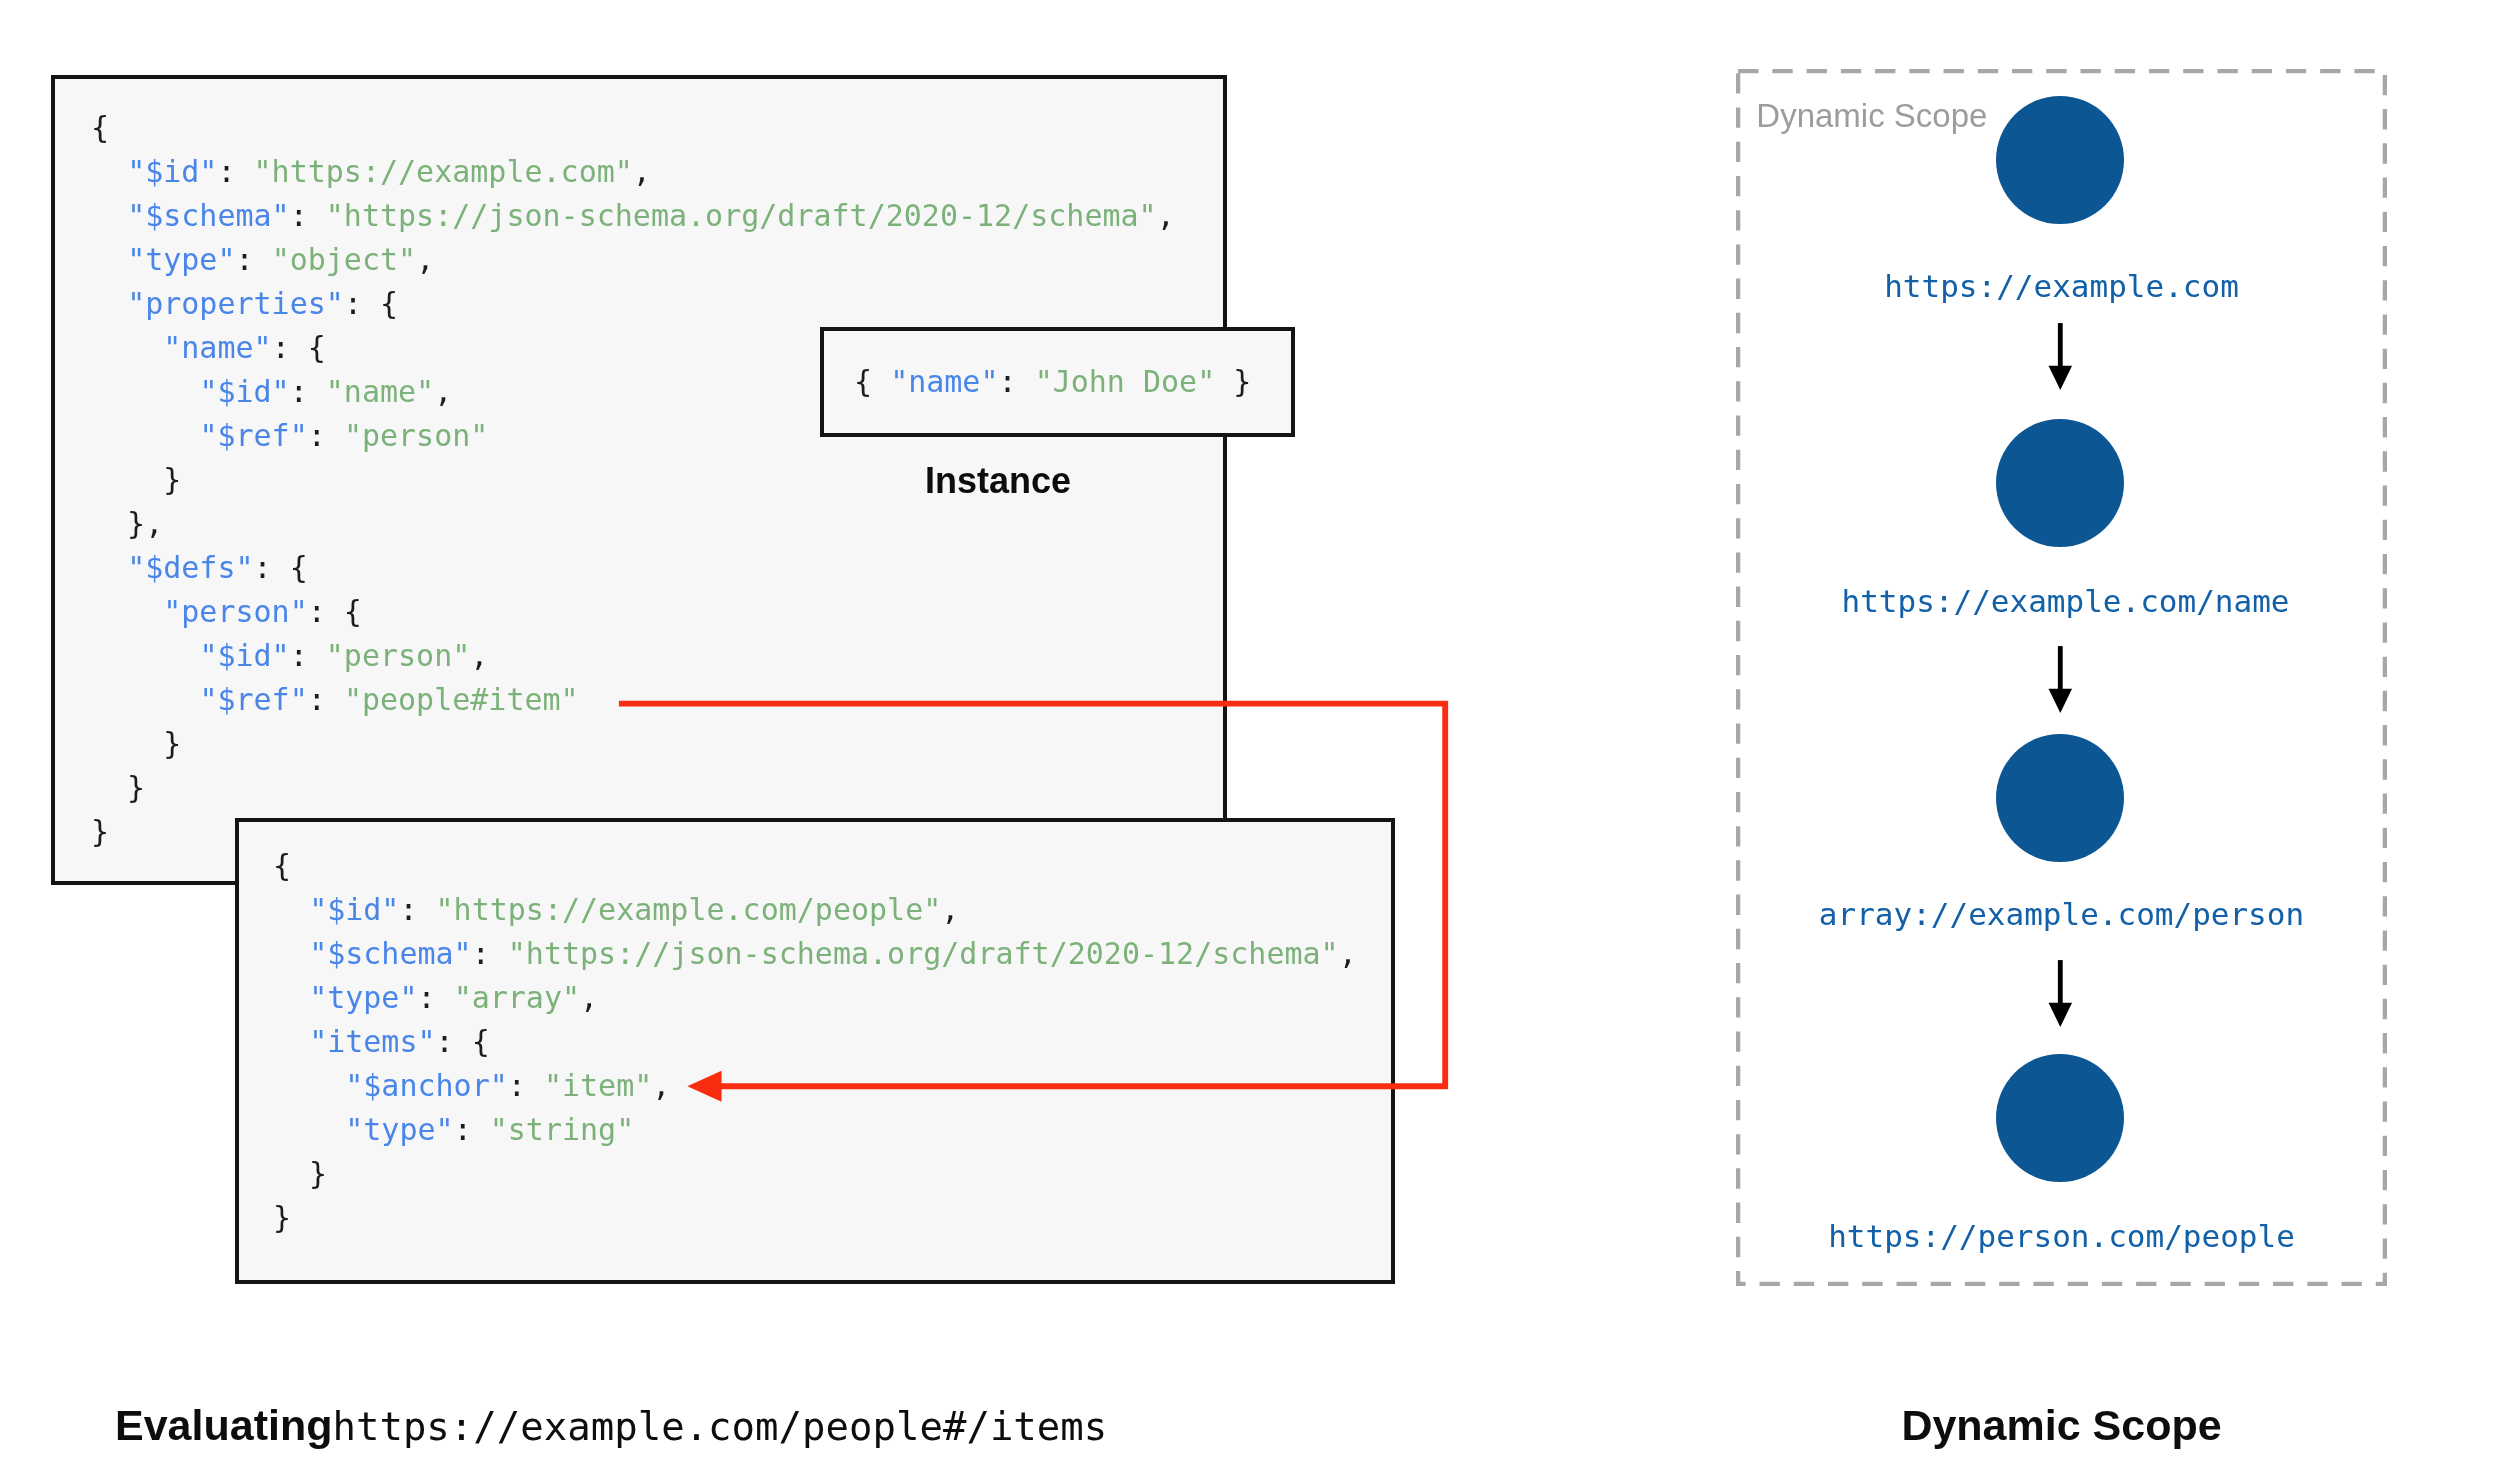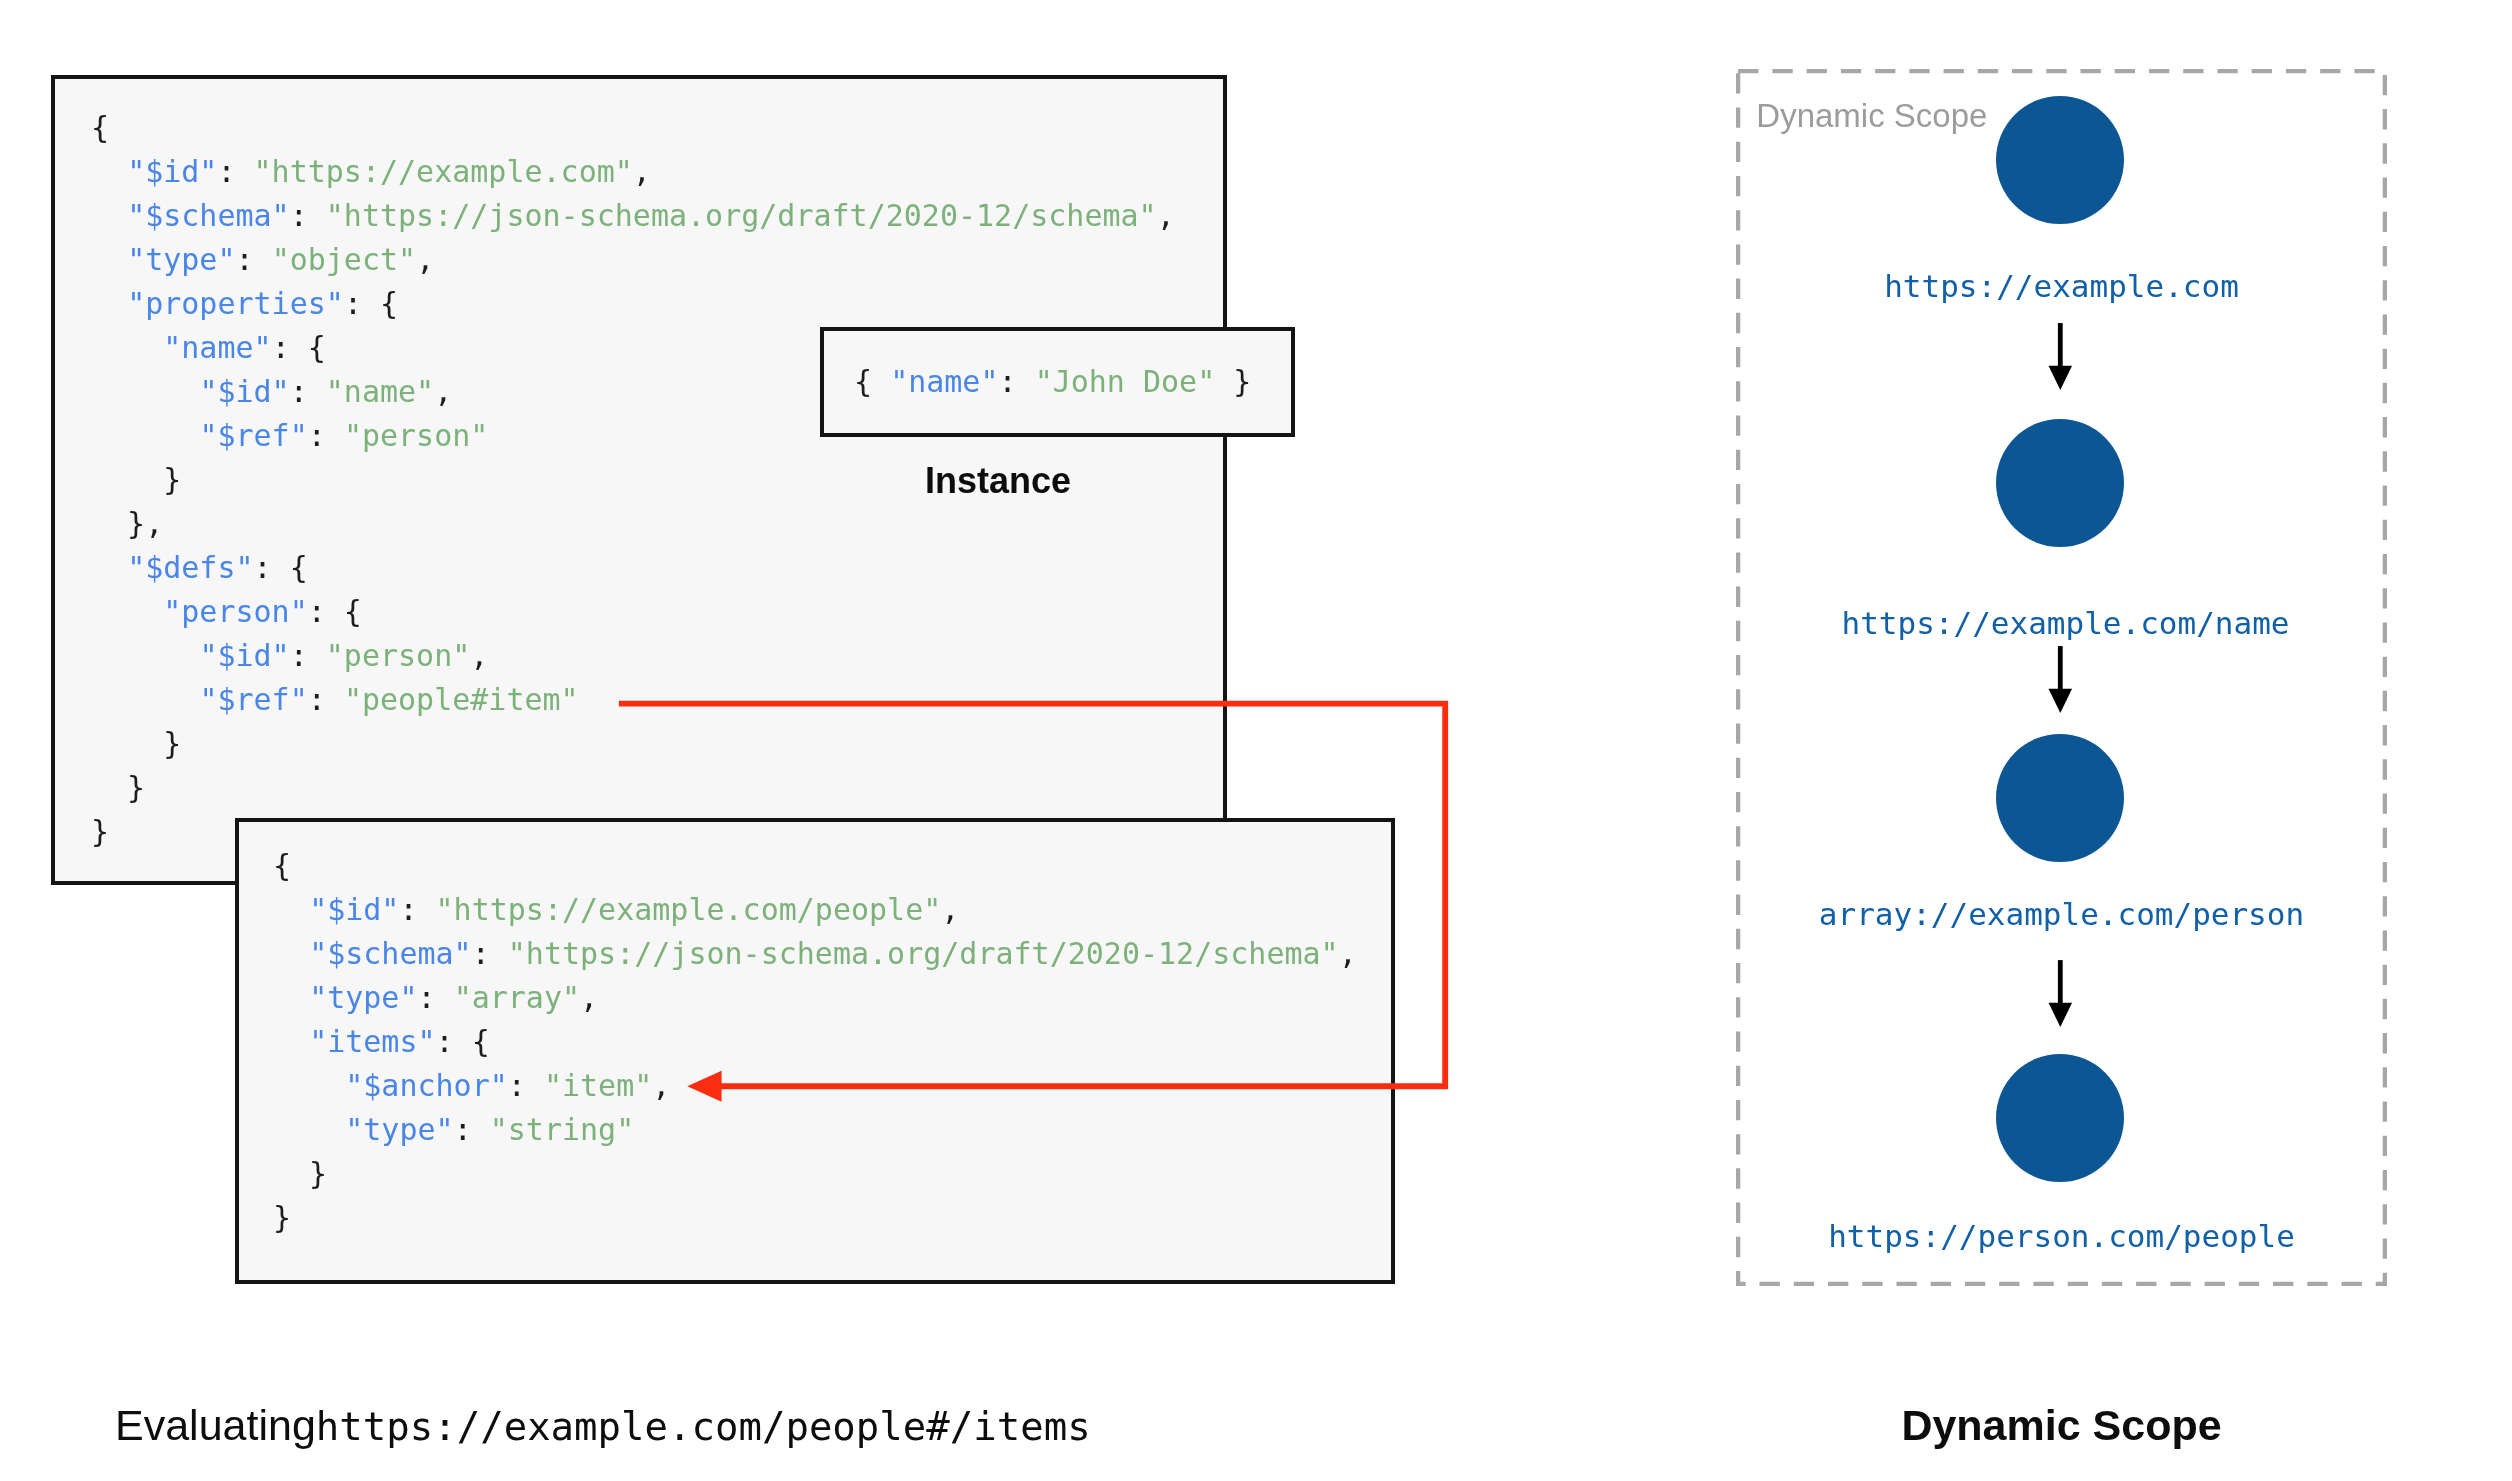--- a/index.html
+++ b/index.html
@@ -32,21 +32,21 @@
   #scope-box{position:absolute;left:1736px;top:69px;width:651px;height:1217px;z-index:1}
   #scope-border{position:absolute;left:0;top:0;width:100%;height:100%}
   #scope-title{position:absolute;left:20.3px;top:28px;font-size:33px;line-height:38px;color:var(--muted)}
   .scope-circle{position:absolute;left:260px;width:128px;height:128px;border-radius:50%;background:var(--circle)}
   .scope-url{position:absolute;left:0;width:651px;text-align:center;
     font-family:"DejaVu Sans Mono",monospace;font-size:31px;line-height:38px;color:var(--scopeurl)}
   .down-arrow{position:absolute;left:312px;width:24.6px;height:67px}
 
   .caption{position:absolute;top:1399px;line-height:53px;white-space:nowrap}
   #caption-left{left:115px;display:flex;align-items:baseline}
-  #caption-left .cap-bold{font-weight:normal;font-size:43px;color:#0d0d0d}
+  #caption-left .cap-bold{font-weight:bold;font-size:43px;color:#0d0d0d}
   #caption-left .cap-mono{font-family:"DejaVu Sans Mono",monospace;font-size:39px;color:#0d0d0d;}
   #caption-right{left:1736px;width:651px;text-align:center;font-weight:bold;font-size:43px;color:#0d0d0d}
 </style>
 </head>
 <body>
 
 <div id="box1" class="panel">
   <div class="code"><div class="code-line"><span class="tok-p">{</span></div><div class="code-line"><span class="tok-p">  </span><span class="tok-k">"$id"</span><span class="tok-p">: </span><span class="tok-s">"https://example.com"</span><span class="tok-p">,</span></div><div class="code-line"><span class="tok-p">  </span><span class="tok-k">"$schema"</span><span class="tok-p">: </span><span class="tok-s">"https://json-schema.org/draft/2020-12/schema"</span><span class="tok-p">,</span></div><div class="code-line"><span class="tok-p">  </span><span class="tok-k">"type"</span><span class="tok-p">: </span><span class="tok-s">"object"</span><span class="tok-p">,</span></div><div class="code-line"><span class="tok-p">  </span><span class="tok-k">"properties"</span><span class="tok-p">: {</span></div><div class="code-line"><span class="tok-p">    </span><span class="tok-k">"name"</span><span class="tok-p">: {</span></div><div class="code-line"><span class="tok-p">      </span><span class="tok-k">"$id"</span><span class="tok-p">: </span><span class="tok-s">"name"</span><span class="tok-p">,</span></div><div class="code-line"><span class="tok-p">      </span><span class="tok-k">"$ref"</span><span class="tok-p">: </span><span class="tok-s">"person"</span></div><div class="code-line"><span class="tok-p">    }</span></div><div class="code-line"><span class="tok-p">  },</span></div><div class="code-line"><span class="tok-p">  </span><span class="tok-k">"$defs"</span><span class="tok-p">: {</span></div><div class="code-line"><span class="tok-p">    </span><span class="tok-k">"person"</span><span class="tok-p">: {</span></div><div class="code-line"><span class="tok-p">      </span><span class="tok-k">"$id"</span><span class="tok-p">: </span><span class="tok-s">"person"</span><span class="tok-p">,</span></div><div class="code-line"><span class="tok-p">      </span><span class="tok-k">"$ref"</span><span class="tok-p">: </span><span class="tok-s">"people#item"</span></div><div class="code-line"><span class="tok-p">    }</span></div><div class="code-line"><span class="tok-p">  }</span></div><div class="code-line"><span class="tok-p">}</span></div></div>
 </div>
 
@@ -70,21 +70,21 @@
   </svg>
   <div id="scope-title">Dynamic Scope</div>
   <div id="scope-nodes">
       <div class="scope-circle" style="top: 27px;"></div>
       <div class="scope-url" style="top: 190px; margin-top: 8px;">https://example.com</div>
       <svg class="down-arrow" viewBox="0 0 46 125" style="top: 254px;">
         <rect x="18.5" y="0" width="9" height="84" fill="#000"></rect>
         <polygon points="1,80 45,80 23,125" fill="#000"></polygon>
       </svg>
       <div class="scope-circle" style="top: 350px;"></div>
-      <div class="scope-url" style="top: 535px; padding-left: 8px;">https://example.com/name</div>
+      <div class="scope-url" style="top: 513px; padding-left: 8px;">https://example.com/name</div>
       <svg class="down-arrow" viewBox="0 0 46 125" style="top: 577px;">
         <rect x="18.5" y="0" width="9" height="84" fill="#000"></rect>
         <polygon points="1,80 45,80 23,125" fill="#000"></polygon>
       </svg>
       <div class="scope-circle" style="top: 665px;"></div>
       <div class="scope-url" style="top: 826px;">array://example.com/person</div>
       <svg class="down-arrow" viewBox="0 0 46 125" style="top: 891px;">
         <rect x="18.5" y="0" width="9" height="84" fill="#000"></rect>
         <polygon points="1,80 45,80 23,125" fill="#000"></polygon>
       </svg>

